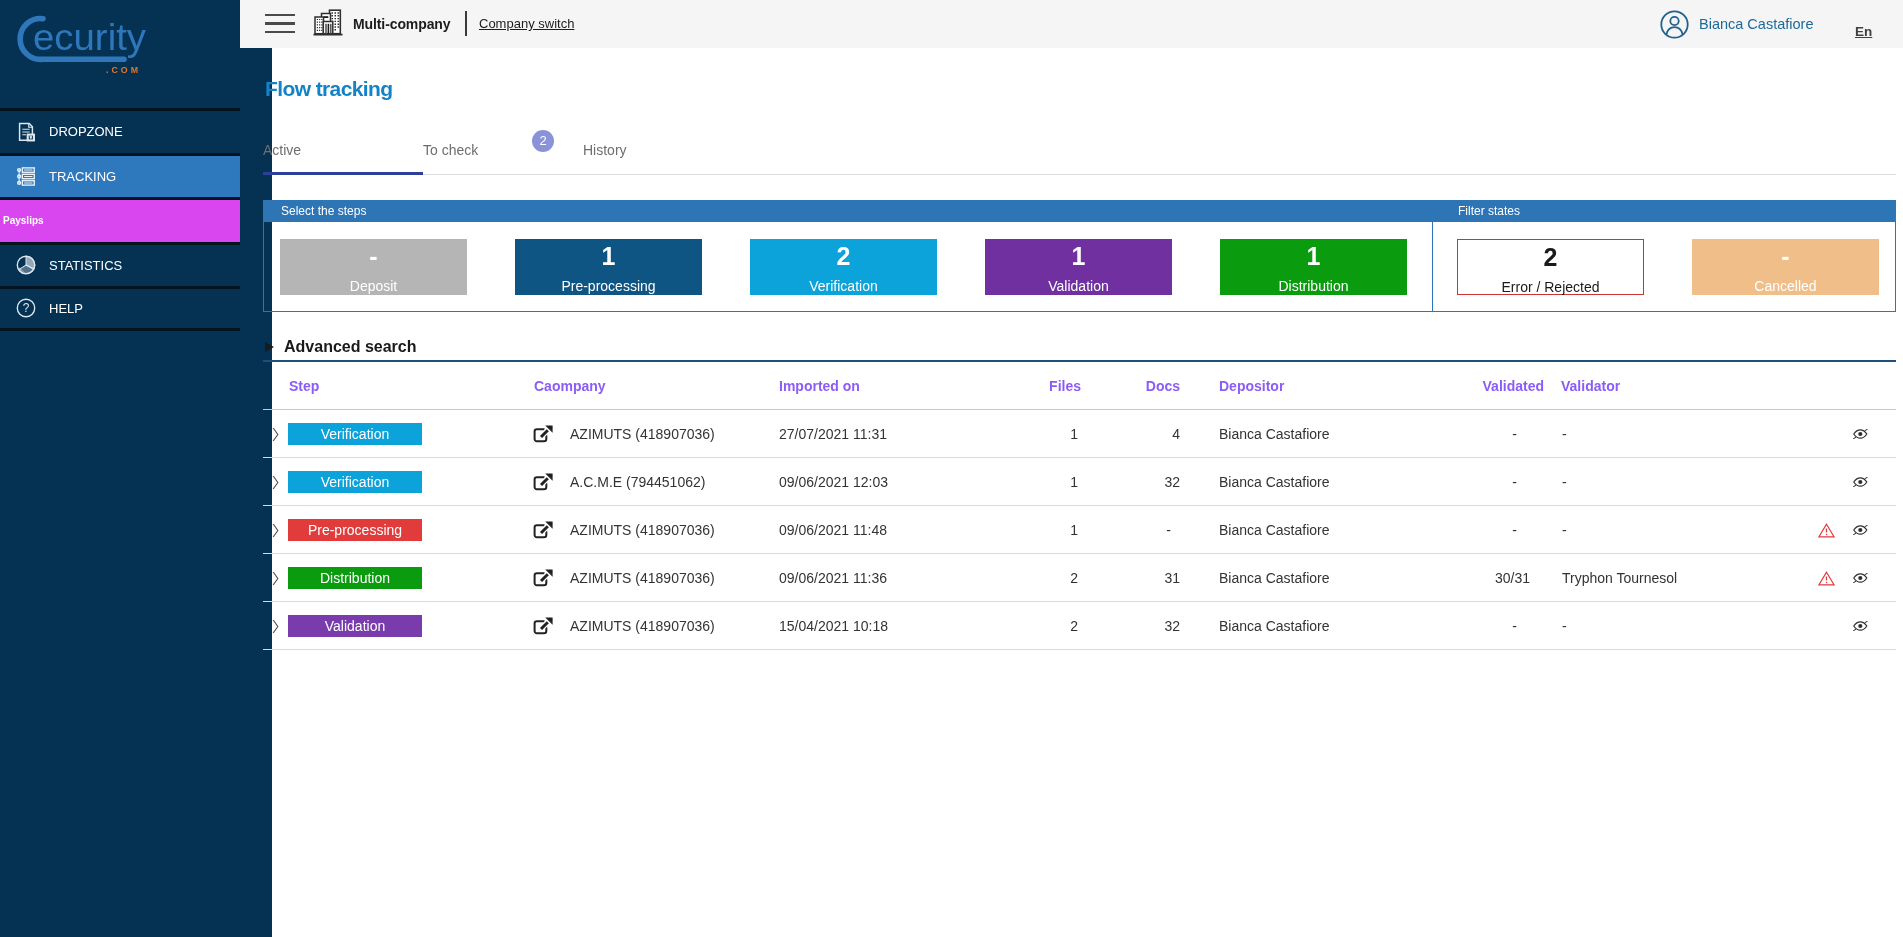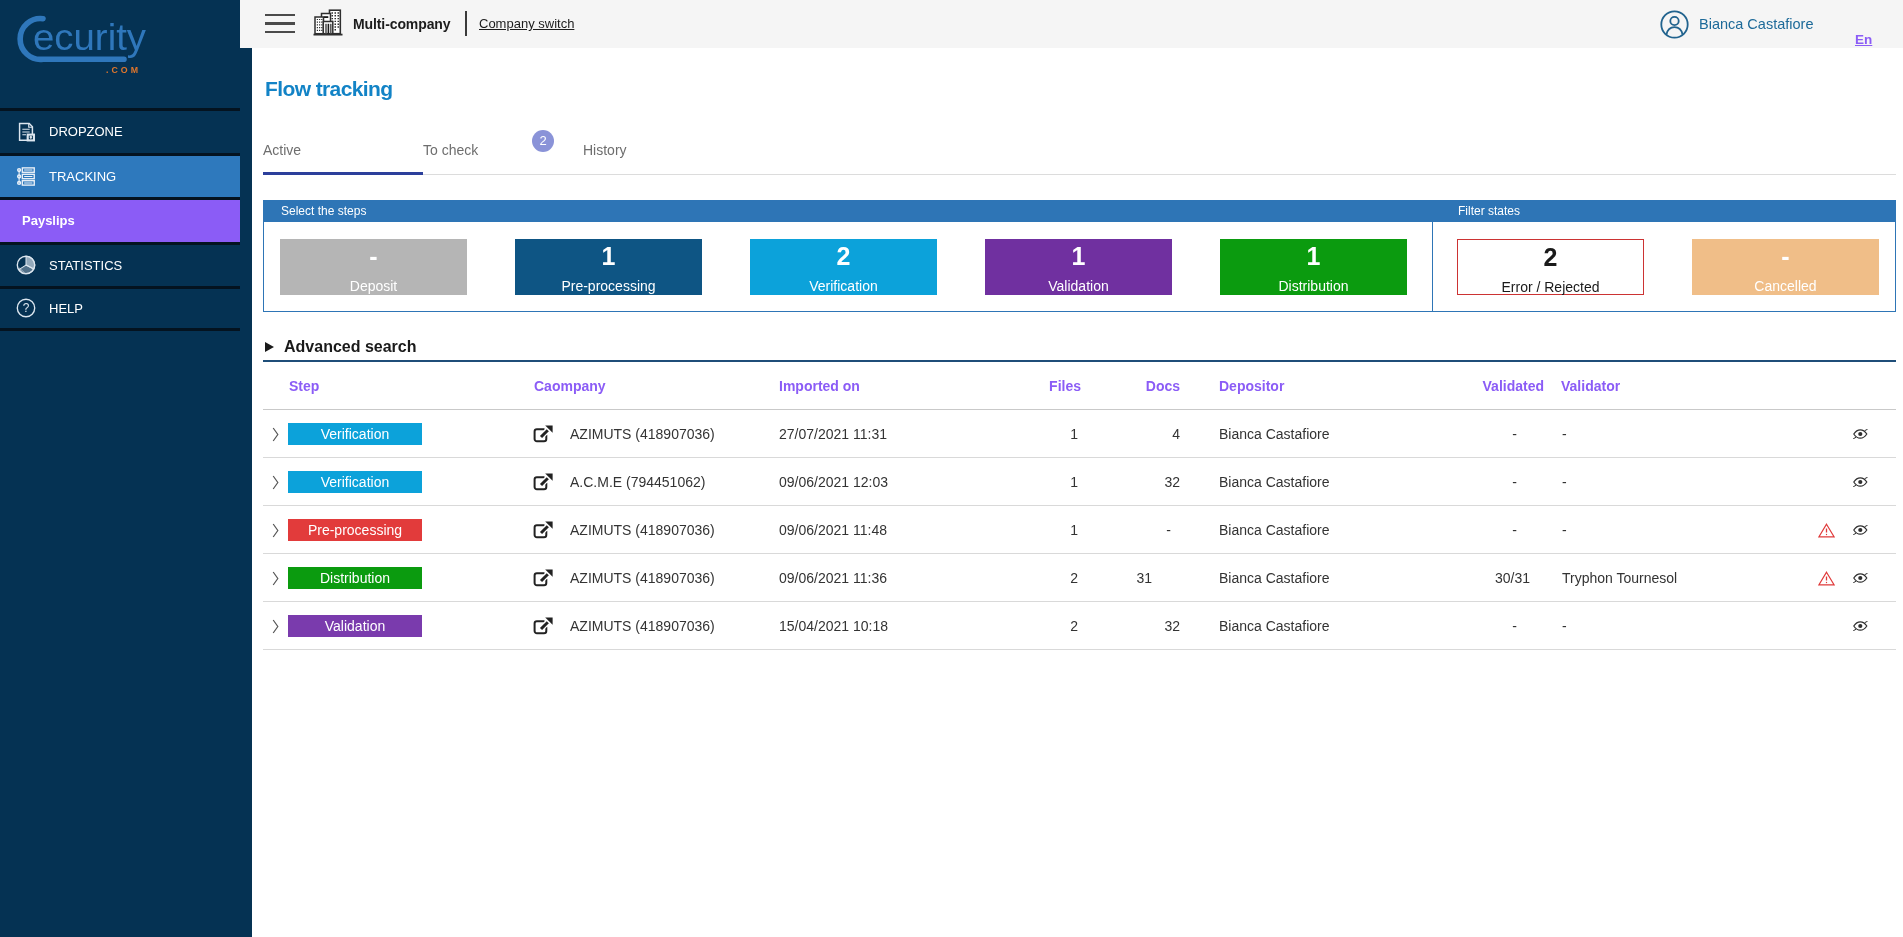--- a/index.html
+++ b/index.html
@@ -1,34 +1,34 @@
 <!DOCTYPE html>
 <html><head>
 <meta charset="utf-8">
 <style>
 *{margin:0;padding:0;box-sizing:border-box}
 html,body{width:1903px;height:937px;font-family:"Liberation Sans",sans-serif;background:#fff;position:relative;overflow:hidden}
 .abs{position:absolute}
 
-.sidebar{position:absolute;left:0;top:0;width:252px;height:937px;background:#053253}
+.sidebar{position:absolute;left:0;top:0;width:272px;height:937px;background:#053253}
 .menu{position:absolute;left:0;top:108px;width:240px}
 .mi{height:44.5px;border-top:3px solid #041320;display:flex;align-items:center;color:#fff;font-size:13px;padding-left:15px}
 .mi svg{margin-right:12px;flex:0 0 auto}
 .mi.last{border-bottom:3px solid #041320}
 .mi.active{background:#2e79bd}
-.mi.pays{background:#8b5cf6;padding-left:22px;font-weight:bold;font-size:13px}
+.mi.pays{background:#d946ef;padding-left:3px;font-weight:bold;font-size:10px}
 
 .topbar{position:absolute;left:240px;top:0;width:1663px;height:48px;background:#f5f5f5}
 .burger{position:absolute;left:25px;top:13.5px;width:30px;height:21px}
 .burger div{height:2.5px;background:#4a4a4a;margin-bottom:6px}
 .mc{position:absolute;left:113px;top:0;height:48px;line-height:48px;font-weight:bold;font-size:14px;color:#1c1c1c;letter-spacing:-0.1px}
 .pipe{position:absolute;left:225px;top:11px;height:25px;width:2px;background:#3a3a3a}
 .cswitch{position:absolute;left:239px;top:0;height:48px;line-height:48px;font-size:13px;color:#1c1c1c;text-decoration:underline}
 .uname{position:absolute;left:1459px;top:0;height:48px;line-height:48px;font-size:14.5px;color:#1d6a99}
-.en{position:absolute;left:1615px;top:16px;height:48px;line-height:48px;font-size:13.5px;font-weight:bold;color:#8b5cf6;text-decoration:underline}
+.en{position:absolute;left:1615px;top:8px;height:48px;line-height:48px;font-size:13.5px;font-weight:bold;color:#404040;text-decoration:underline}
 
 .h1{position:absolute;left:265px;top:77px;font-size:21px;font-weight:bold;color:#1283c6;letter-spacing:-0.6px}
 .tabs{position:absolute;left:263px;top:127px;width:1633px;height:47.5px;border-bottom:1px solid #dcdcdc}
 .tab{position:absolute;top:0;width:160px;height:47.5px;line-height:47.5px;text-align:left;font-size:14px;color:#6e6e6e}
 .tabu{position:absolute;left:0;top:44.5px;width:160px;height:3px;background:#2c3f9b}
 .tbadge{position:absolute;left:269px;top:3px;width:22px;height:22px;border-radius:50%;background:#8a93d8;color:#fff;font-size:13px;text-align:center;line-height:22px}
 
 .panel{position:absolute;left:263px;top:200px;width:1633px;height:112px;border:1px solid #2e75b6}
 .phead{position:absolute;left:-1px;top:-1px;width:1633px;height:22px;background:#2e75b6;color:#fff;font-size:12px;line-height:22px}
 .phead .t1{position:absolute;left:18px}
@@ -303,21 +303,21 @@
         <svg width="21" height="19" viewBox="0 0 21 19">
           <path d="M12.5 4.3 H4.9 a2.3 2.3 0 0 0 -2.3 2.3 V14 a2.3 2.3 0 0 0 2.3 2.3 H12 a2.3 2.3 0 0 0 2.3 -2.3 V9.8" fill="none" stroke="#222" stroke-width="2"></path>
           <path d="M8.6 12.4 L16.4 4.6" stroke="#fff" stroke-width="5.5" fill="none"></path>
           <path d="M9 12 L15.8 5.2" stroke="#222" stroke-width="3" fill="none"></path>
           <polygon points="13.2,0.4 20.6,0.4 20.6,7.8" fill="#222"></polygon>
         </svg>
       </span>
     <span class="c" style="left:307px">AZIMUTS (418907036)</span>
     <span class="c" style="left:516px">09/06/2021 11:36</span>
     <span class="c r" style="left:748px;width:67px">2</span>
-    <span class="c r" style="left:819px;width:70px">31</span>
+    <span class="c r" style="left:847px;width:70px">31</span>
     <span class="c" style="left:956px">Bianca Castafiore</span>
     <span class="c r" style="left:1187px;width:80px">30/31</span>
     <span class="c" style="left:1299px">Tryphon Tournesol</span>
     <span class="icoc" style="left:1555px">
         <svg width="17" height="15" viewBox="0 0 17 15" fill="none" stroke="#e03a3a" stroke-width="1.2">
           <path d="M8.5 1.2 L16 13.8 H1 Z"></path>
           <path d="M8.5 5.5 V9.5" stroke-width="1.3"></path>
           <circle cx="8.5" cy="11.5" r="0.7" fill="#e03a3a" stroke="none"></circle>
         </svg>
       </span>

